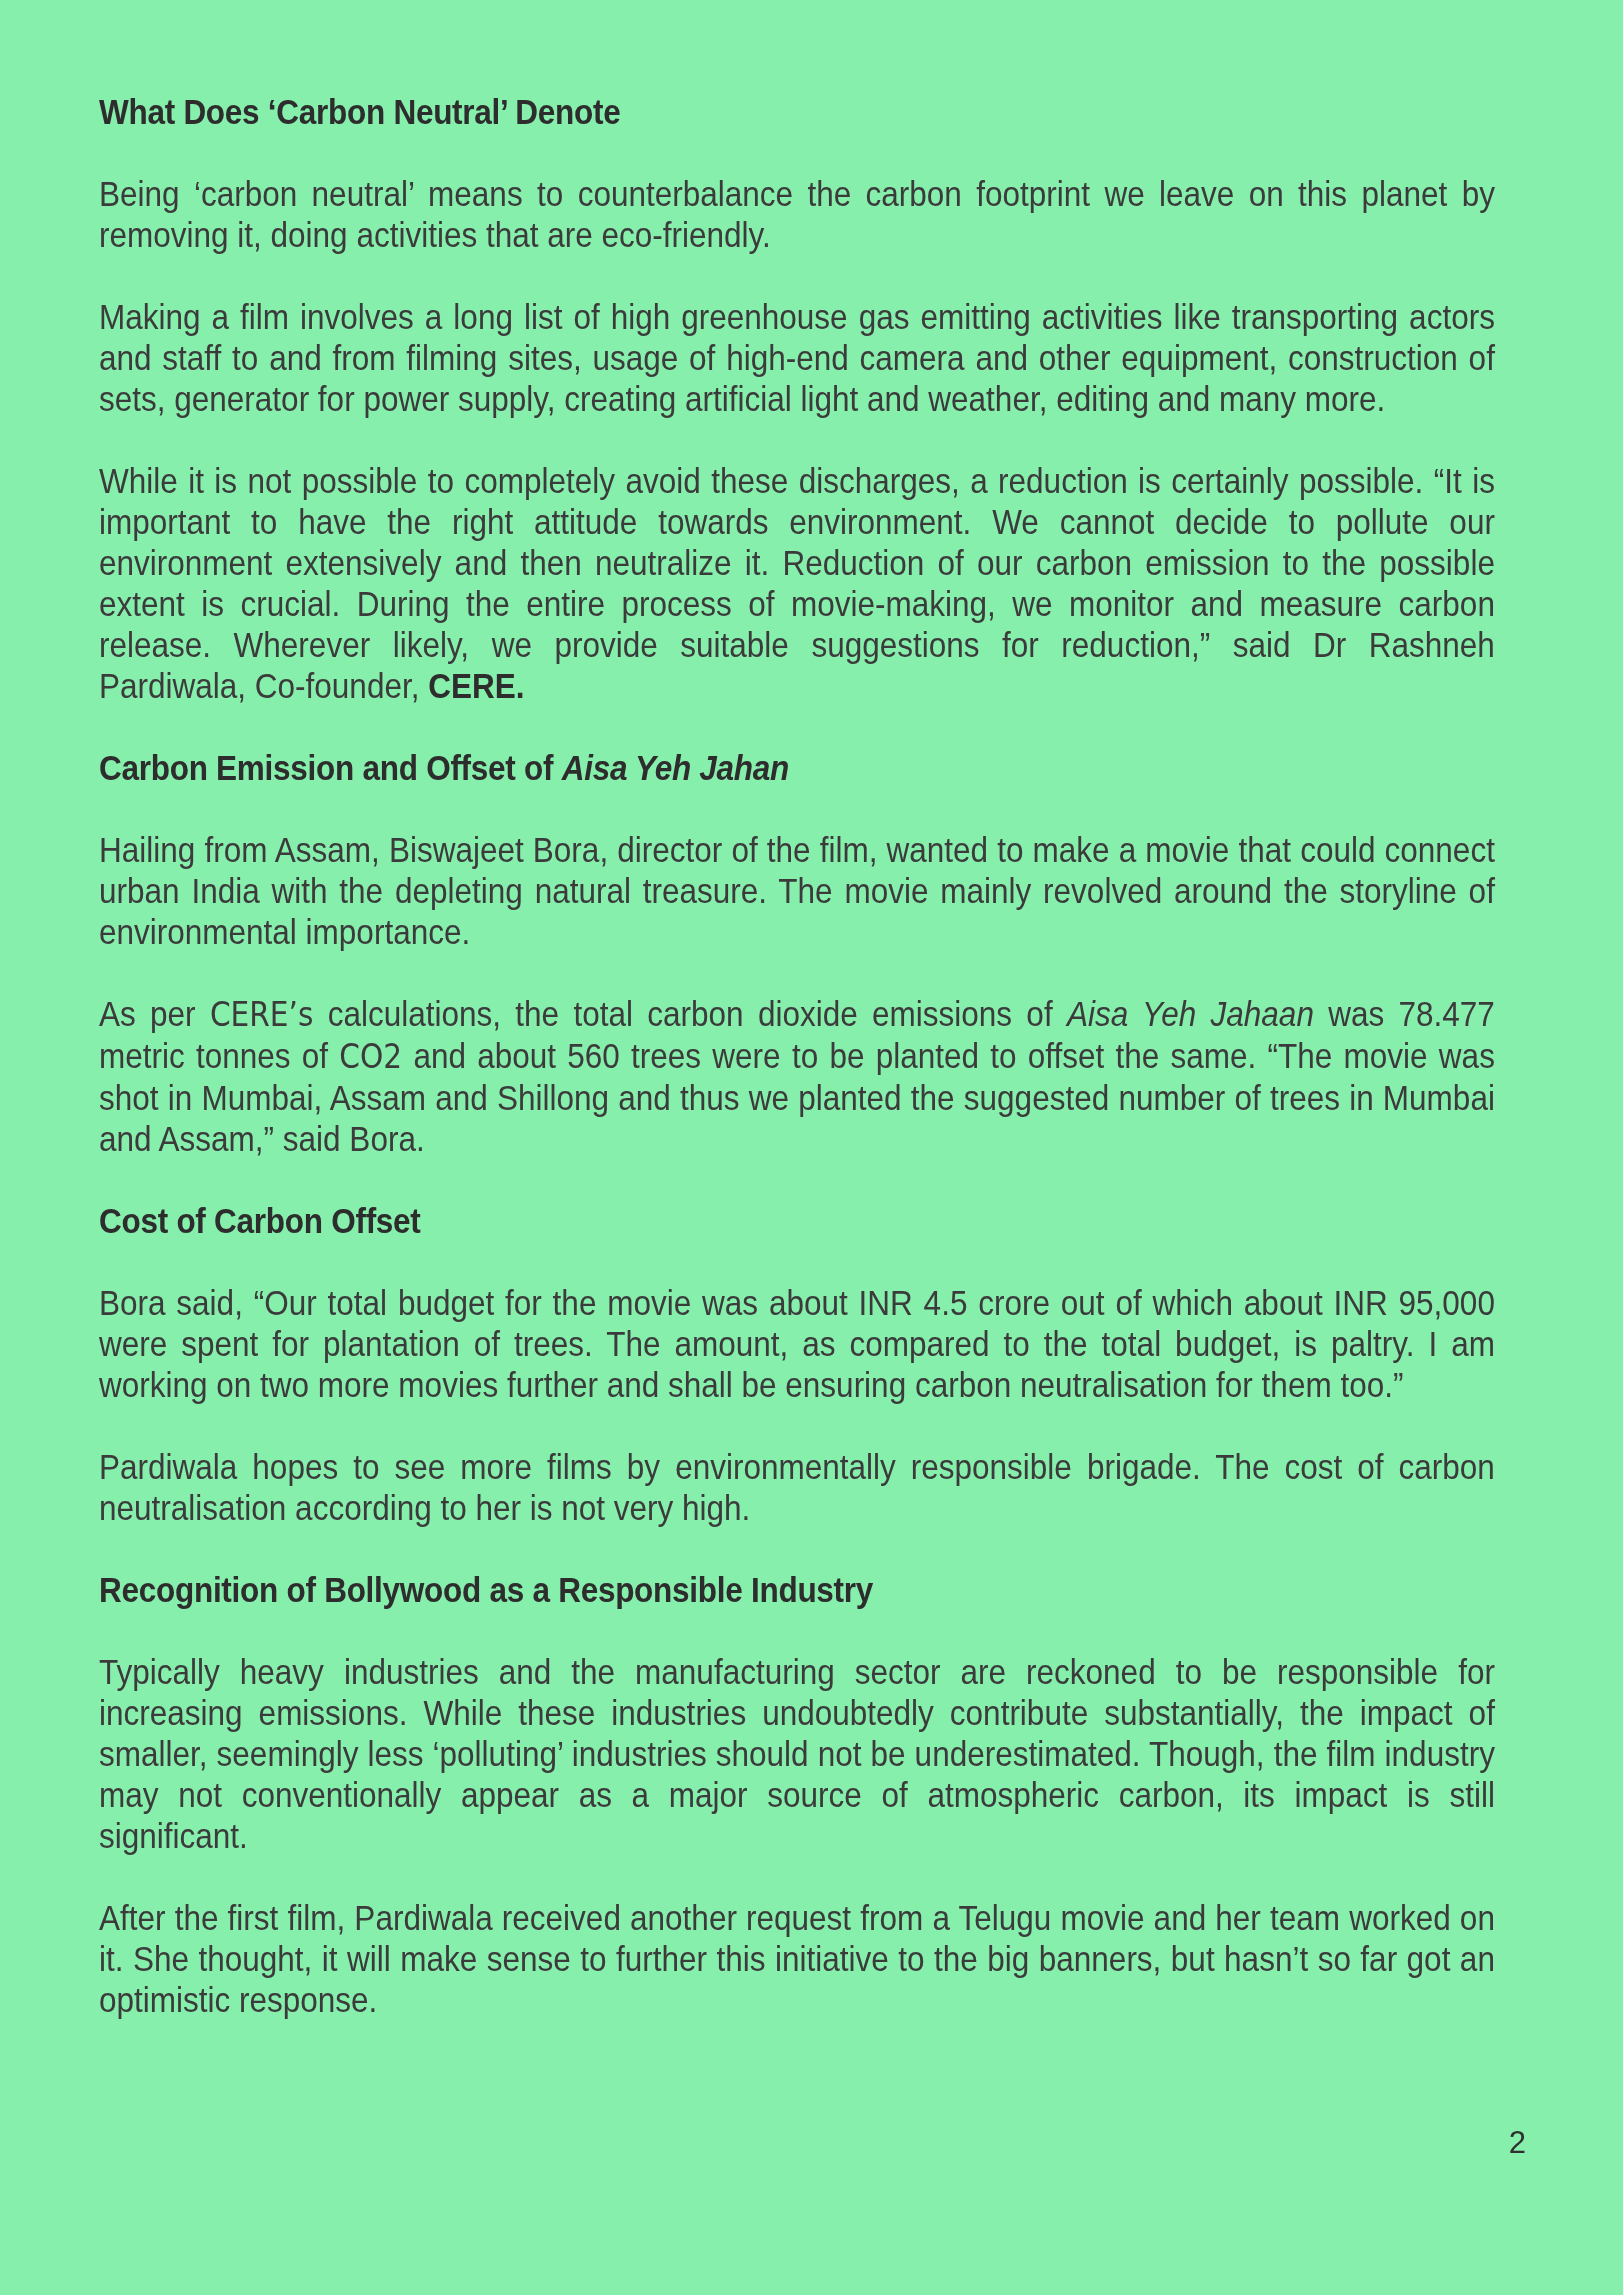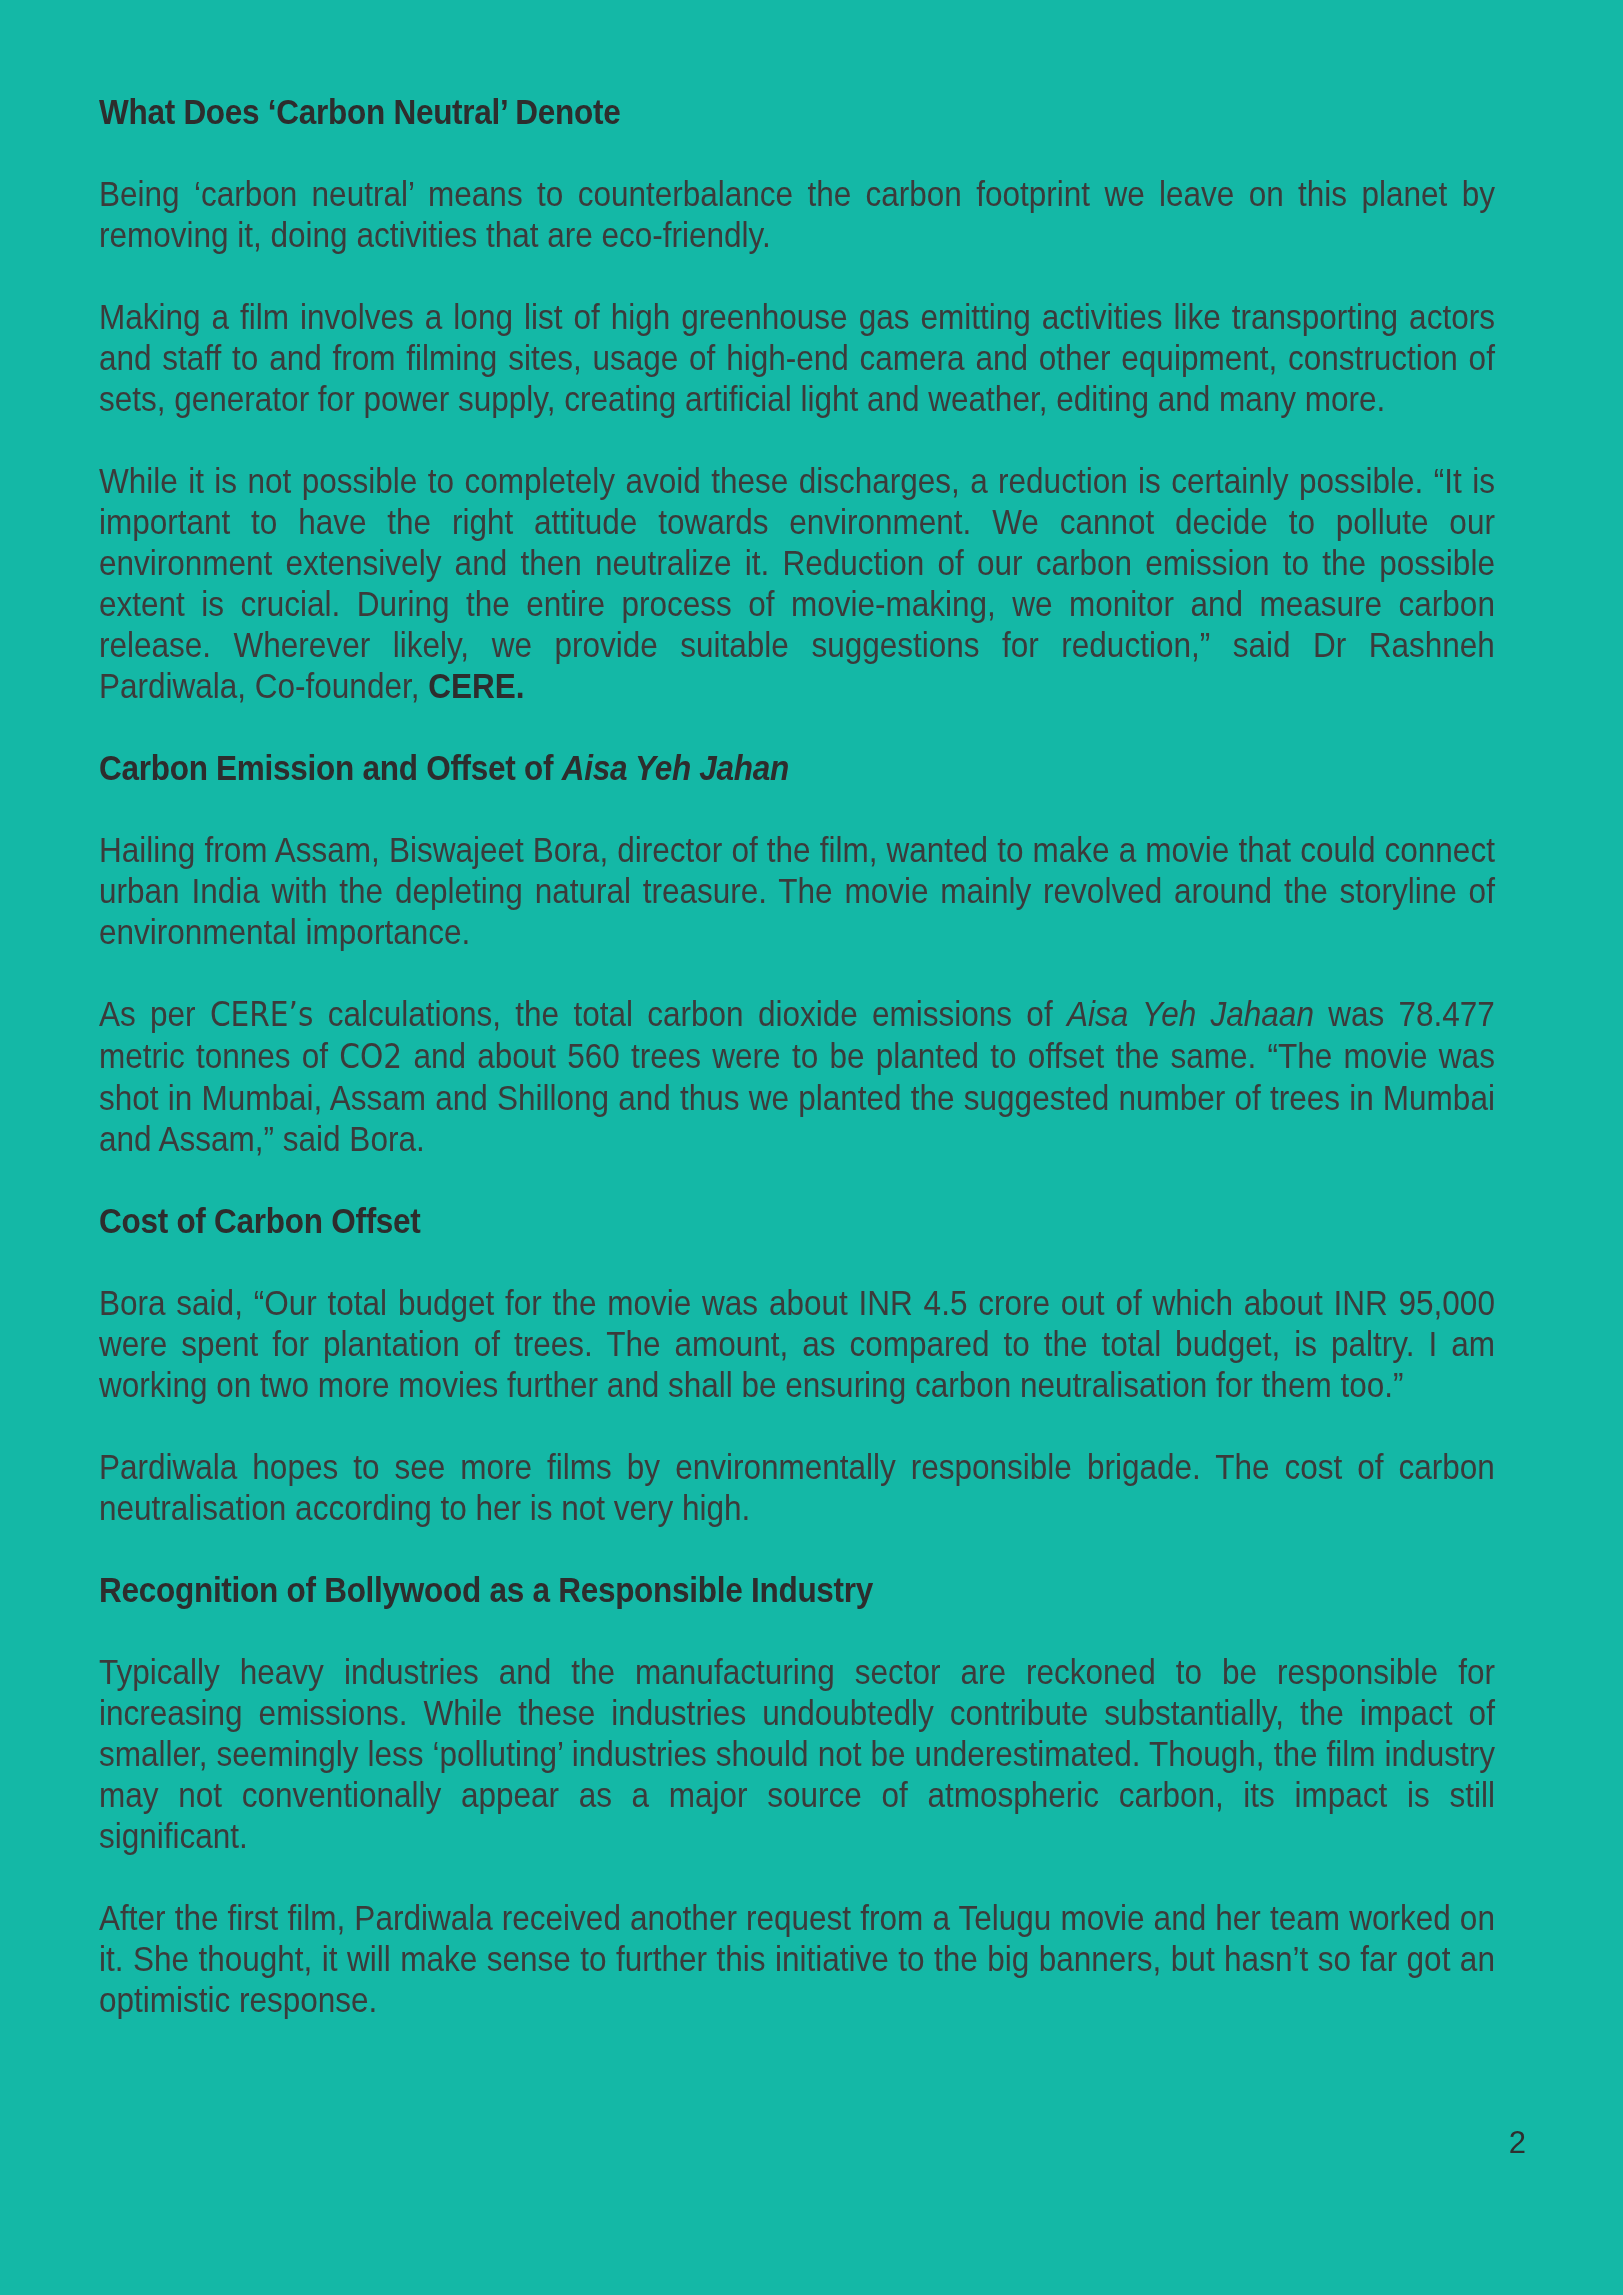--- a/index.html
+++ b/index.html
@@ -4,21 +4,21 @@
 <style>
   html, body {
     margin: 0;
     padding: 0;
     background: #ffffff;
   }
   .page {
     position: relative;
     width: 1623px;
     height: 2295px;
-    background: #14b8a6;
+    background: #86efac;
     overflow: hidden;
     font-family: "Liberation Sans", "DejaVu Sans", sans-serif;
   }
   .content {
     position: absolute;
     left: 99px;
     top: 91px;
     width: 1551px;
     transform: scaleX(0.90);
     transform-origin: 0 0;

